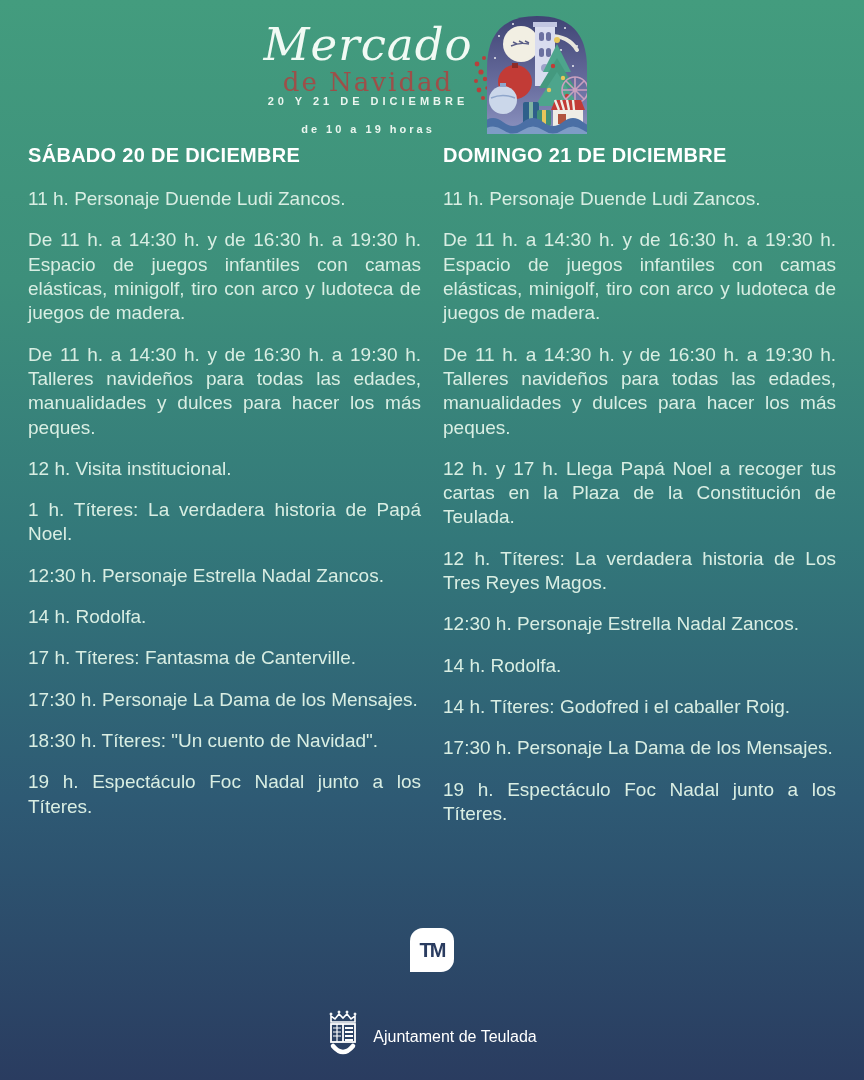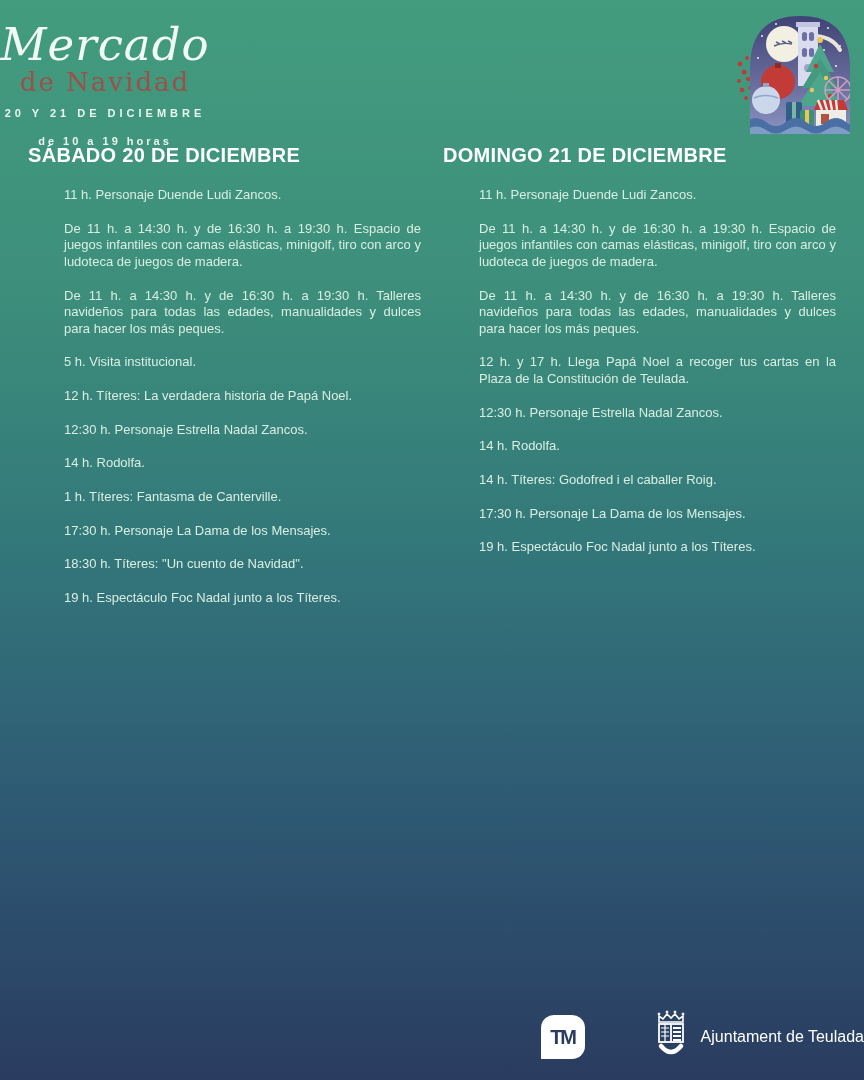--- a/index.html
+++ b/index.html
@@ -11,21 +11,21 @@
     width: 864px; height: 1080px;
     overflow: hidden;
     background: linear-gradient(180deg,
       #439C7E 0%, #3D8F7B 26%, #33787A 50%,
       #2E5A74 74%, #2A3C60 100%);
   }
 
   
   .header {
     display: flex;
-    justify-content: space-between;
+    justify-content: center;
     align-items: flex-start;
     padding-top: 6px;
     height: 140px;
   }
   .title-block { text-align: center; margin-top: 16px; width: 210px; }
   .title-script {
     font-family: "DejaVu Serif", serif;
     font-style: italic;
     font-size: 45px;
     line-height: 1;
@@ -34,21 +34,20 @@
   }
   .title-sub {
     font-family: "DejaVu Serif", serif;
     font-size: 26px;
     line-height: 1;
     margin-top: 2px;
     color: #9D4F49;
     letter-spacing: 2px;
   }
   .date-line1 {
-    margin-top: 12px;
     font-size: 11px; font-weight: bold;
     letter-spacing: 4px;
     color: #EAF6EF;
   }
   .date-line2 {
     margin-top: 16px;
     font-size: 11px; font-weight: bold;
     letter-spacing: 3px;
     color: #EAF6EF;
   }
@@ -63,38 +62,38 @@
   }
   .col { flex: 1; }
   .col-heading {
     font-size: 20px;
     font-weight: bold;
     color: #FFFFFF;
     letter-spacing: 0.3px;
     margin-bottom: 20px;
   }
   .item {
-    font-size: 13px;
+    font-size: 19px;
     line-height: 1.28;
     color: #D9EEE3;
     text-align: justify;
     margin-bottom: 17px;
-    margin-left: 36px;
   }
   .item:last-child { margin-bottom: 0; }
 
   
   .footer {
     position: absolute;
     left: 0; bottom: 16px;
     width: 100%;
     display: flex;
     justify-content: flex-end;
     align-items: center;
-    gap: 70px;
+    gap: 38px;
+    flex-direction: column;
   }
   .logo { display: flex; align-items: center; gap: 10px; }
   .tm-box {
     width: 44px; height: 44px;
     background: #FFFFFF;
     border-radius: 13px 13px 13px 0;
     display: flex; align-items: center; justify-content: center;
     color: #2A3C60;
     font-weight: bold;
     font-size: 20px;
@@ -219,37 +218,38 @@
     </div>
   </div>
 
   <div class="columns">
     <section class="col">
       <h2 class="col-heading">SÁBADO 20 DE DICIEMBRE</h2>
       <div class="items">
           <p class="item">11 h. Personaje Duende Ludi Zancos.</p>
           <p class="item">De 11 h. a 14:30 h. y de 16:30 h. a 19:30 h. Espacio de juegos infantiles con camas elásticas, minigolf, tiro con arco y ludoteca de juegos de madera.</p>
           <p class="item">De 11 h. a 14:30 h. y de 16:30 h. a 19:30 h. Talleres navideños para todas las edades, manualidades y dulces para hacer los más peques.</p>
-          <p class="item">5 h. Visita institucional.</p>
-          <p class="item">12 h. Títeres: La verdadera historia de Papá Noel.</p>
+          <p class="item">12 h. Visita institucional.</p>
+          <p class="item">1 h. Títeres: La verdadera historia de Papá Noel.</p>
           <p class="item">12:30 h. Personaje Estrella Nadal Zancos.</p>
           <p class="item">14 h. Rodolfa.</p>
-          <p class="item">1 h. Títeres: Fantasma de Canterville.</p>
+          <p class="item">17 h. Títeres: Fantasma de Canterville.</p>
           <p class="item">17:30 h. Personaje La Dama de los Mensajes.</p>
           <p class="item">18:30 h. Títeres: "Un cuento de Navidad".</p>
           <p class="item">19 h. Espectáculo Foc Nadal junto a los Títeres.</p>
         </div>
     </section>
     <section class="col">
       <h2 class="col-heading">DOMINGO 21 DE DICIEMBRE</h2>
       <div class="items">
           <p class="item">11 h. Personaje Duende Ludi Zancos.</p>
           <p class="item">De 11 h. a 14:30 h. y de 16:30 h. a 19:30 h. Espacio de juegos infantiles con camas elásticas, minigolf, tiro con arco y ludoteca de juegos de madera.</p>
           <p class="item">De 11 h. a 14:30 h. y de 16:30 h. a 19:30 h. Talleres navideños para todas las edades, manualidades y dulces para hacer los más peques.</p>
           <p class="item">12 h. y 17 h. Llega Papá Noel a recoger tus cartas en la Plaza de la Constitución de Teulada.</p>
+          <p class="item">12 h. Títeres: La verdadera historia de Los Tres Reyes Magos.</p>
           <p class="item">12:30 h. Personaje Estrella Nadal Zancos.</p>
           <p class="item">14 h. Rodolfa.</p>
           <p class="item">14 h. Títeres: Godofred i el caballer Roig.</p>
           <p class="item">17:30 h. Personaje La Dama de los Mensajes.</p>
           <p class="item">19 h. Espectáculo Foc Nadal junto a los Títeres.</p>
         </div>
     </section>
   </div>
 
   <div class="footer">

